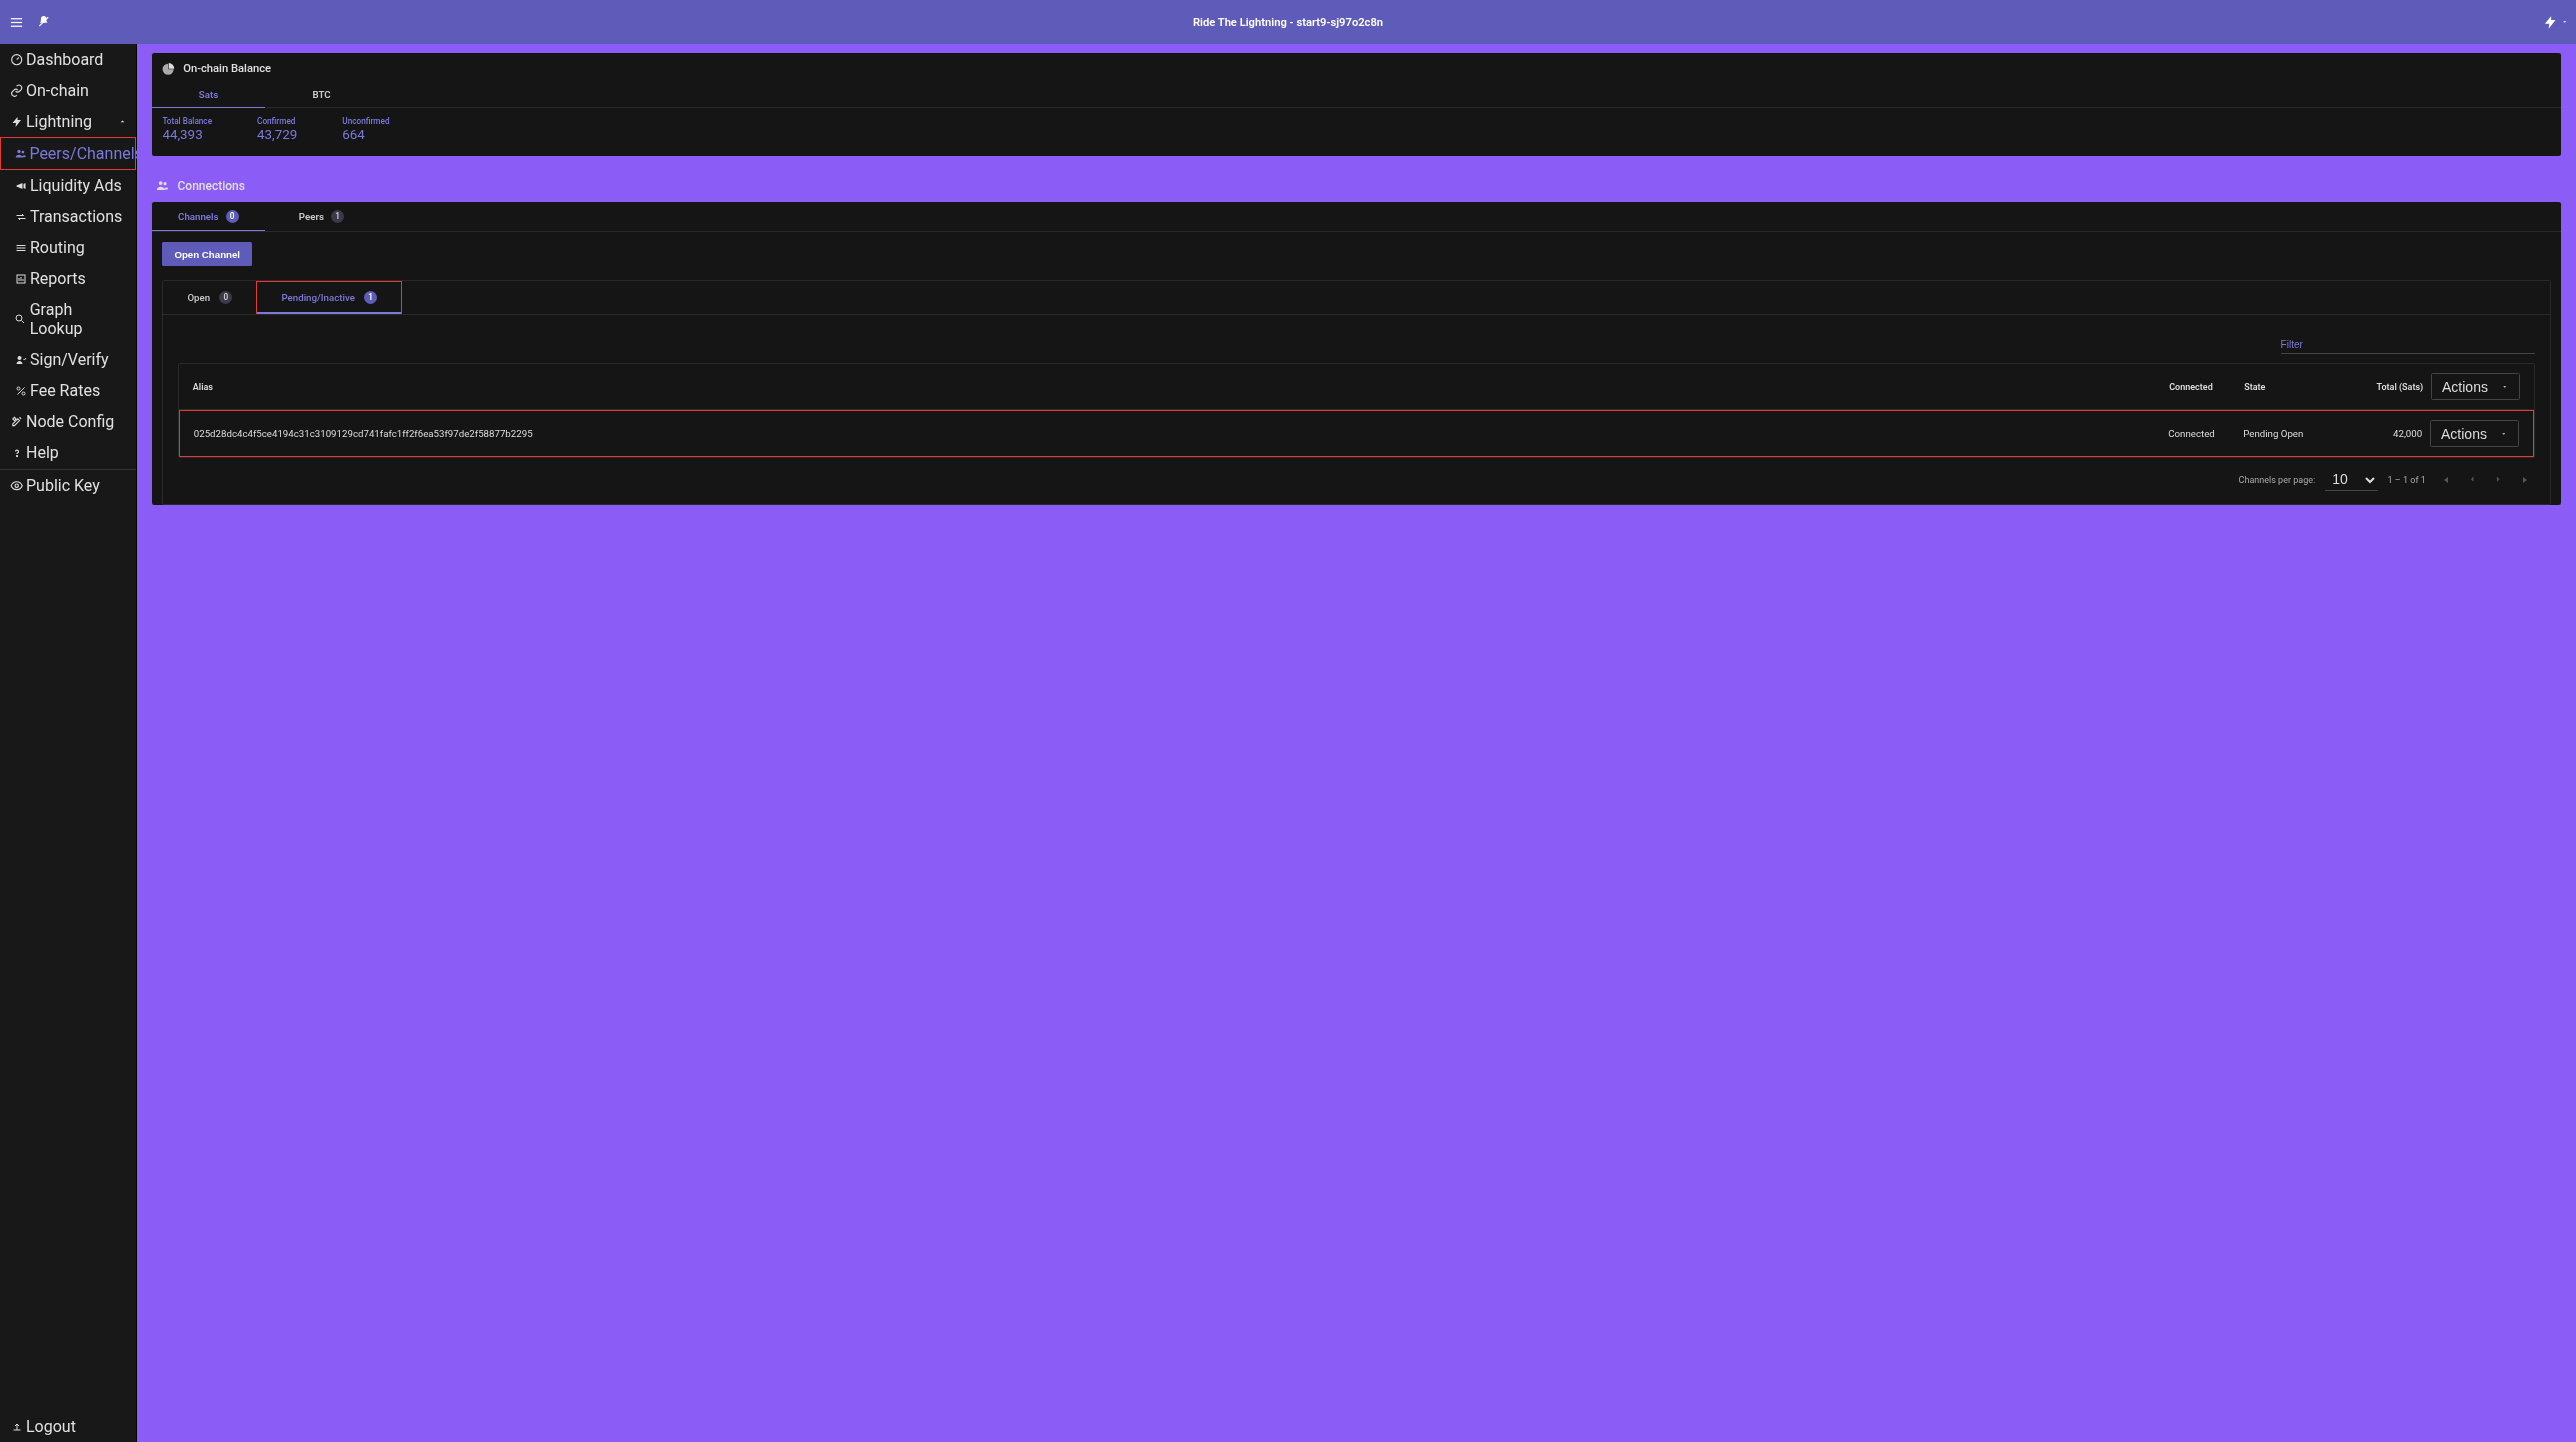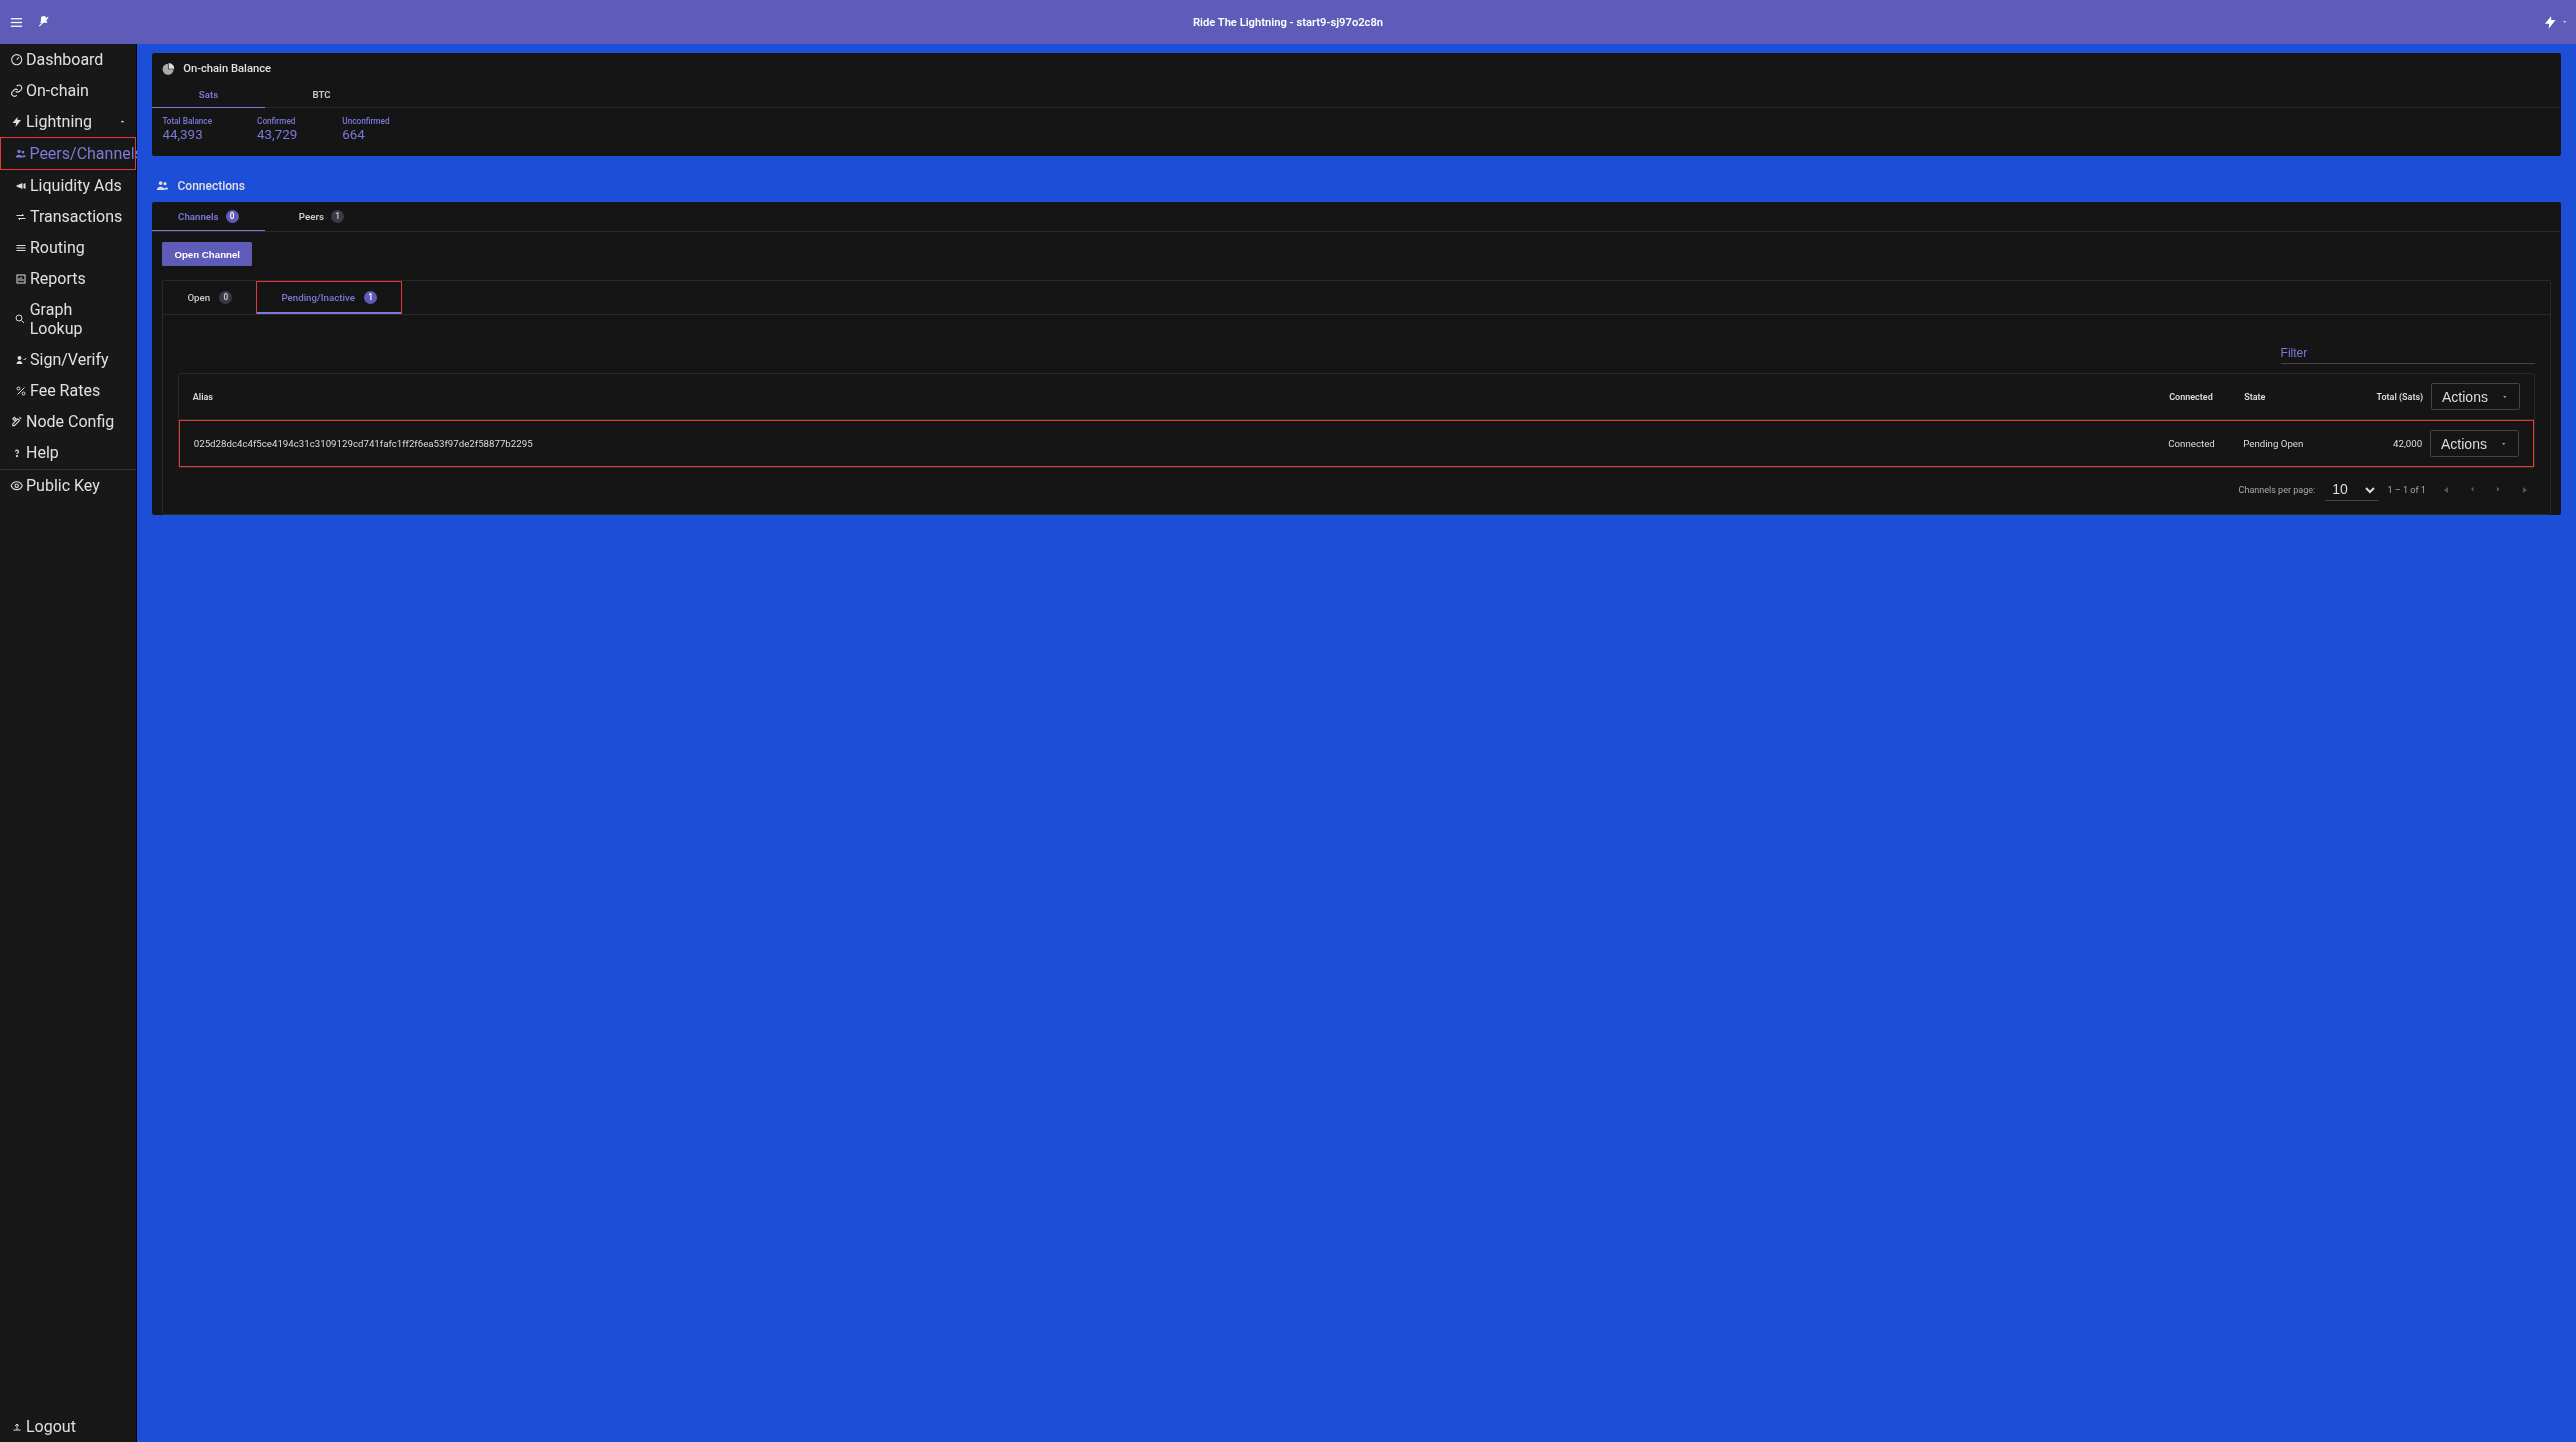--- a/index.html
+++ b/index.html
@@ -72,21 +72,21 @@
   border: 1.5px solid #e53935;
 }
 .chevron { margin-left: auto; }
 .sidebar-divider { height:0.7px; background:#333; margin:0.7px 0; }
 .sidebar-bottom { margin-top:auto; }
 
 
 .main {
   flex: 1;
   padding: 9px 15px;
-  background: #1d4ed8;
+  background: #8b5cf6;
   overflow: auto;
 }
 
 .card {
   background: #151515;
   border-radius: 2.2px;
   margin-bottom: 16.4px;
 }
 .card-header {
   display: flex;
@@ -178,21 +178,21 @@
   height:1.5px; background:#7b79d9;
 }
 
 
 .filter-row {
   display:flex; justify-content:flex-end;
   padding: 21px 15px 9px;
 }
 .filter-input {
   background:transparent; border:none; border-bottom:0.7px solid #444;
-  color:#7b79d9; font-size:12px; padding:3px 0; width:254px;margin-top:7px;
+  color:#7b79d9; font-size:10px; padding:3px 0; width:254px;
 }
 .filter-input::placeholder { color:#7b79d9; }
 
 
 .table-wrap {
   border:0.7px solid #2a2a2a;
   margin: 0 15px;
   border-radius:1.5px;
 }
 .table-header, .table-row {

